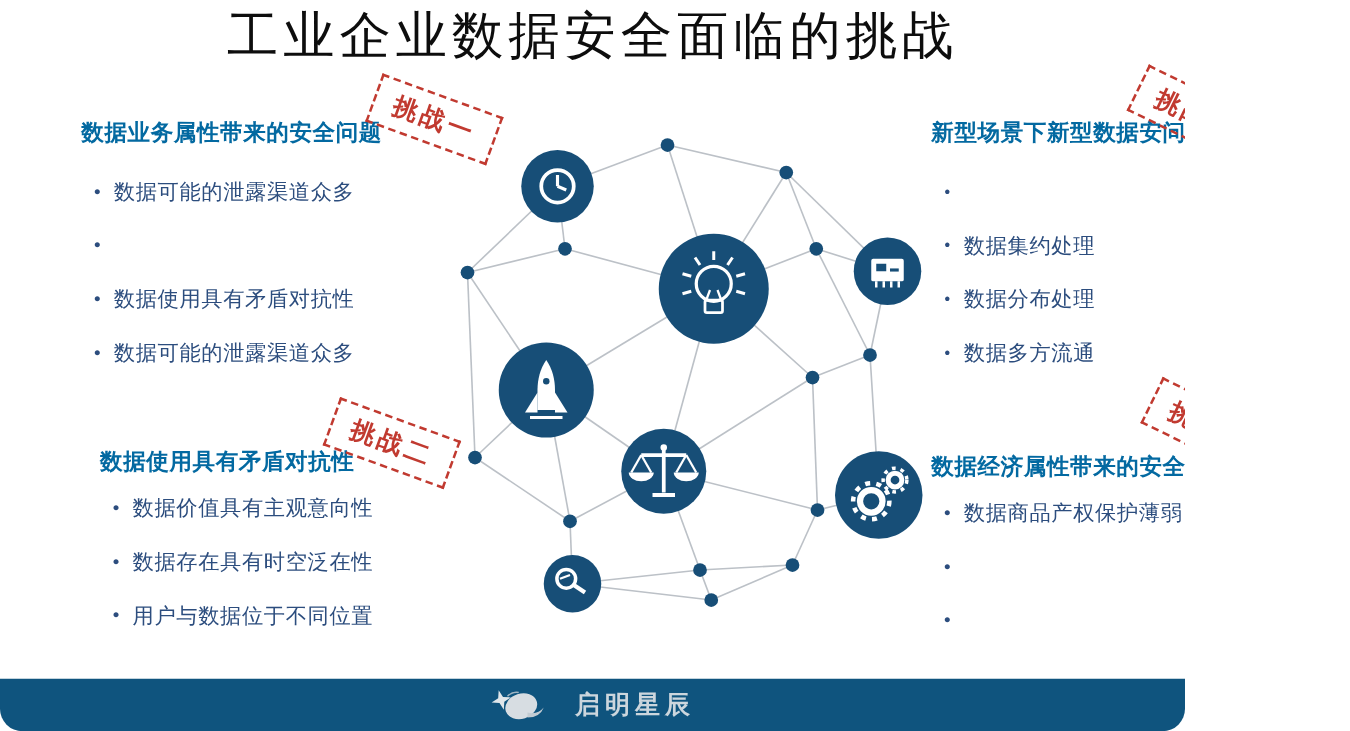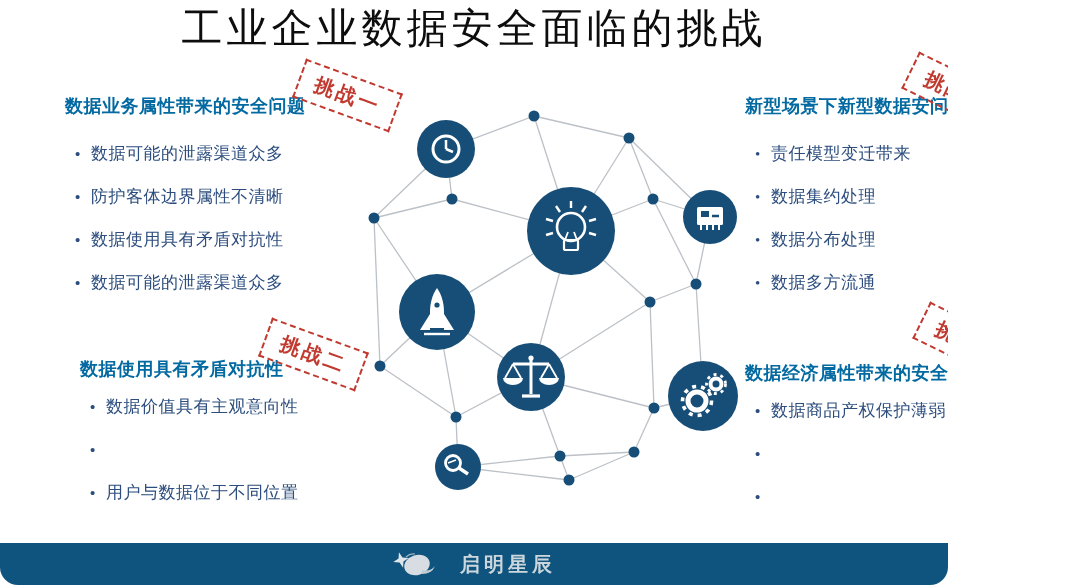--- a/index.html
+++ b/index.html
@@ -179,21 +179,20 @@
 
   <div class="section tl" style="left:65px;top:85px;">
     <h2>数据业务属性带来的安全问题</h2>
     <ul>
       <li>
           <span class="bullet">•</span>
           <span>数据可能的泄露渠道众多</span>
         </li>
       <li>
           <span class="bullet">•</span>
-          <span>防护客体边界属性不清晰</span>
         </li>
       <li>
           <span class="bullet">•</span>
           <span>数据使用具有矛盾对抗性</span>
         </li>
       <li>
           <span class="bullet">•</span>
           <span>数据可能的泄露渠道众多</span>
         </li>
     </ul>
@@ -201,34 +200,34 @@
 
   <div class="section bl" style="left:80px;top:348px;">
     <h2>数据使用具有矛盾对抗性</h2>
     <ul>
       <li>
           <span class="bullet">•</span>
           <span>数据价值具有主观意向性</span>
         </li>
       <li>
           <span class="bullet">•</span>
+          <span>数据存在具有时空泛在性</span>
         </li>
       <li>
           <span class="bullet">•</span>
           <span>用户与数据位于不同位置</span>
         </li>
     </ul>
   </div>
 
   <div class="section tr" style="left:745px;top:85px;font-family:Liberation Serif, serif;">
     <h2>新型场景下新型数据安问题</h2>
     <ul>
       <li>
           <span class="bullet">•</span>
-          <span>责任模型变迁带来</span>
         </li>
       <li>
           <span class="bullet">•</span>
           <span>数据集约处理</span>
         </li>
       <li>
           <span class="bullet">•</span>
           <span>数据分布处理</span>
         </li>
       <li>

